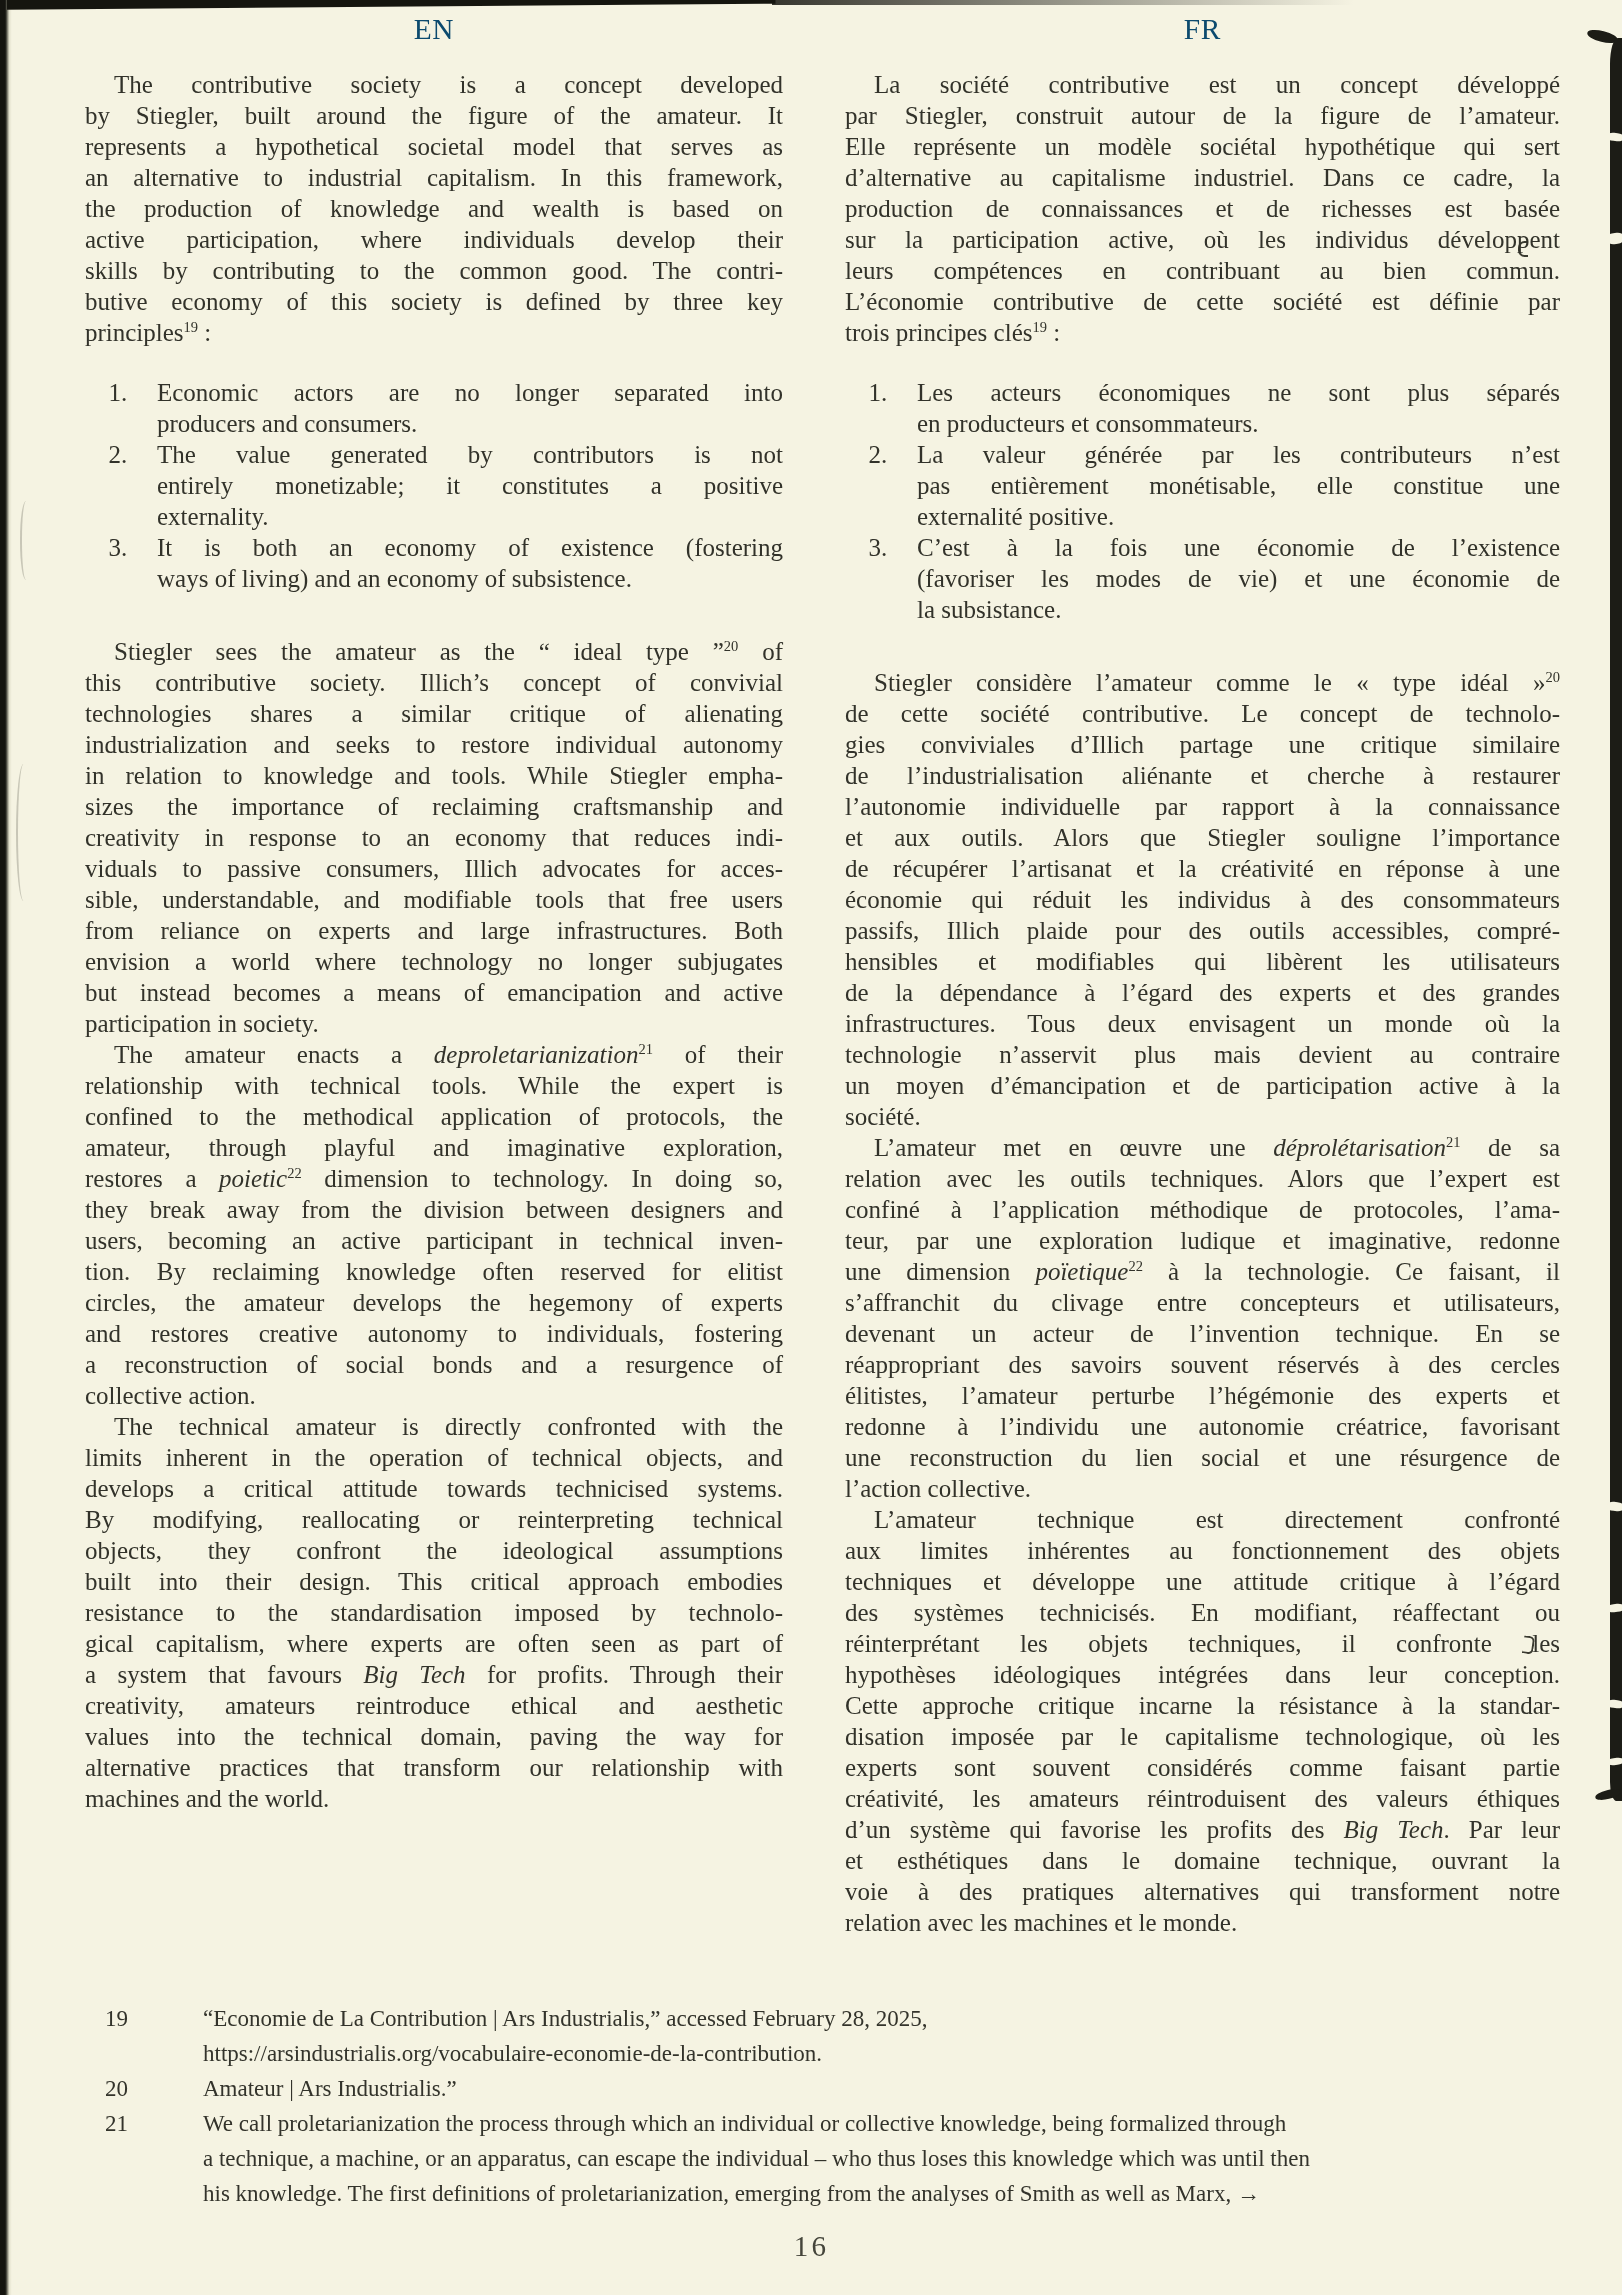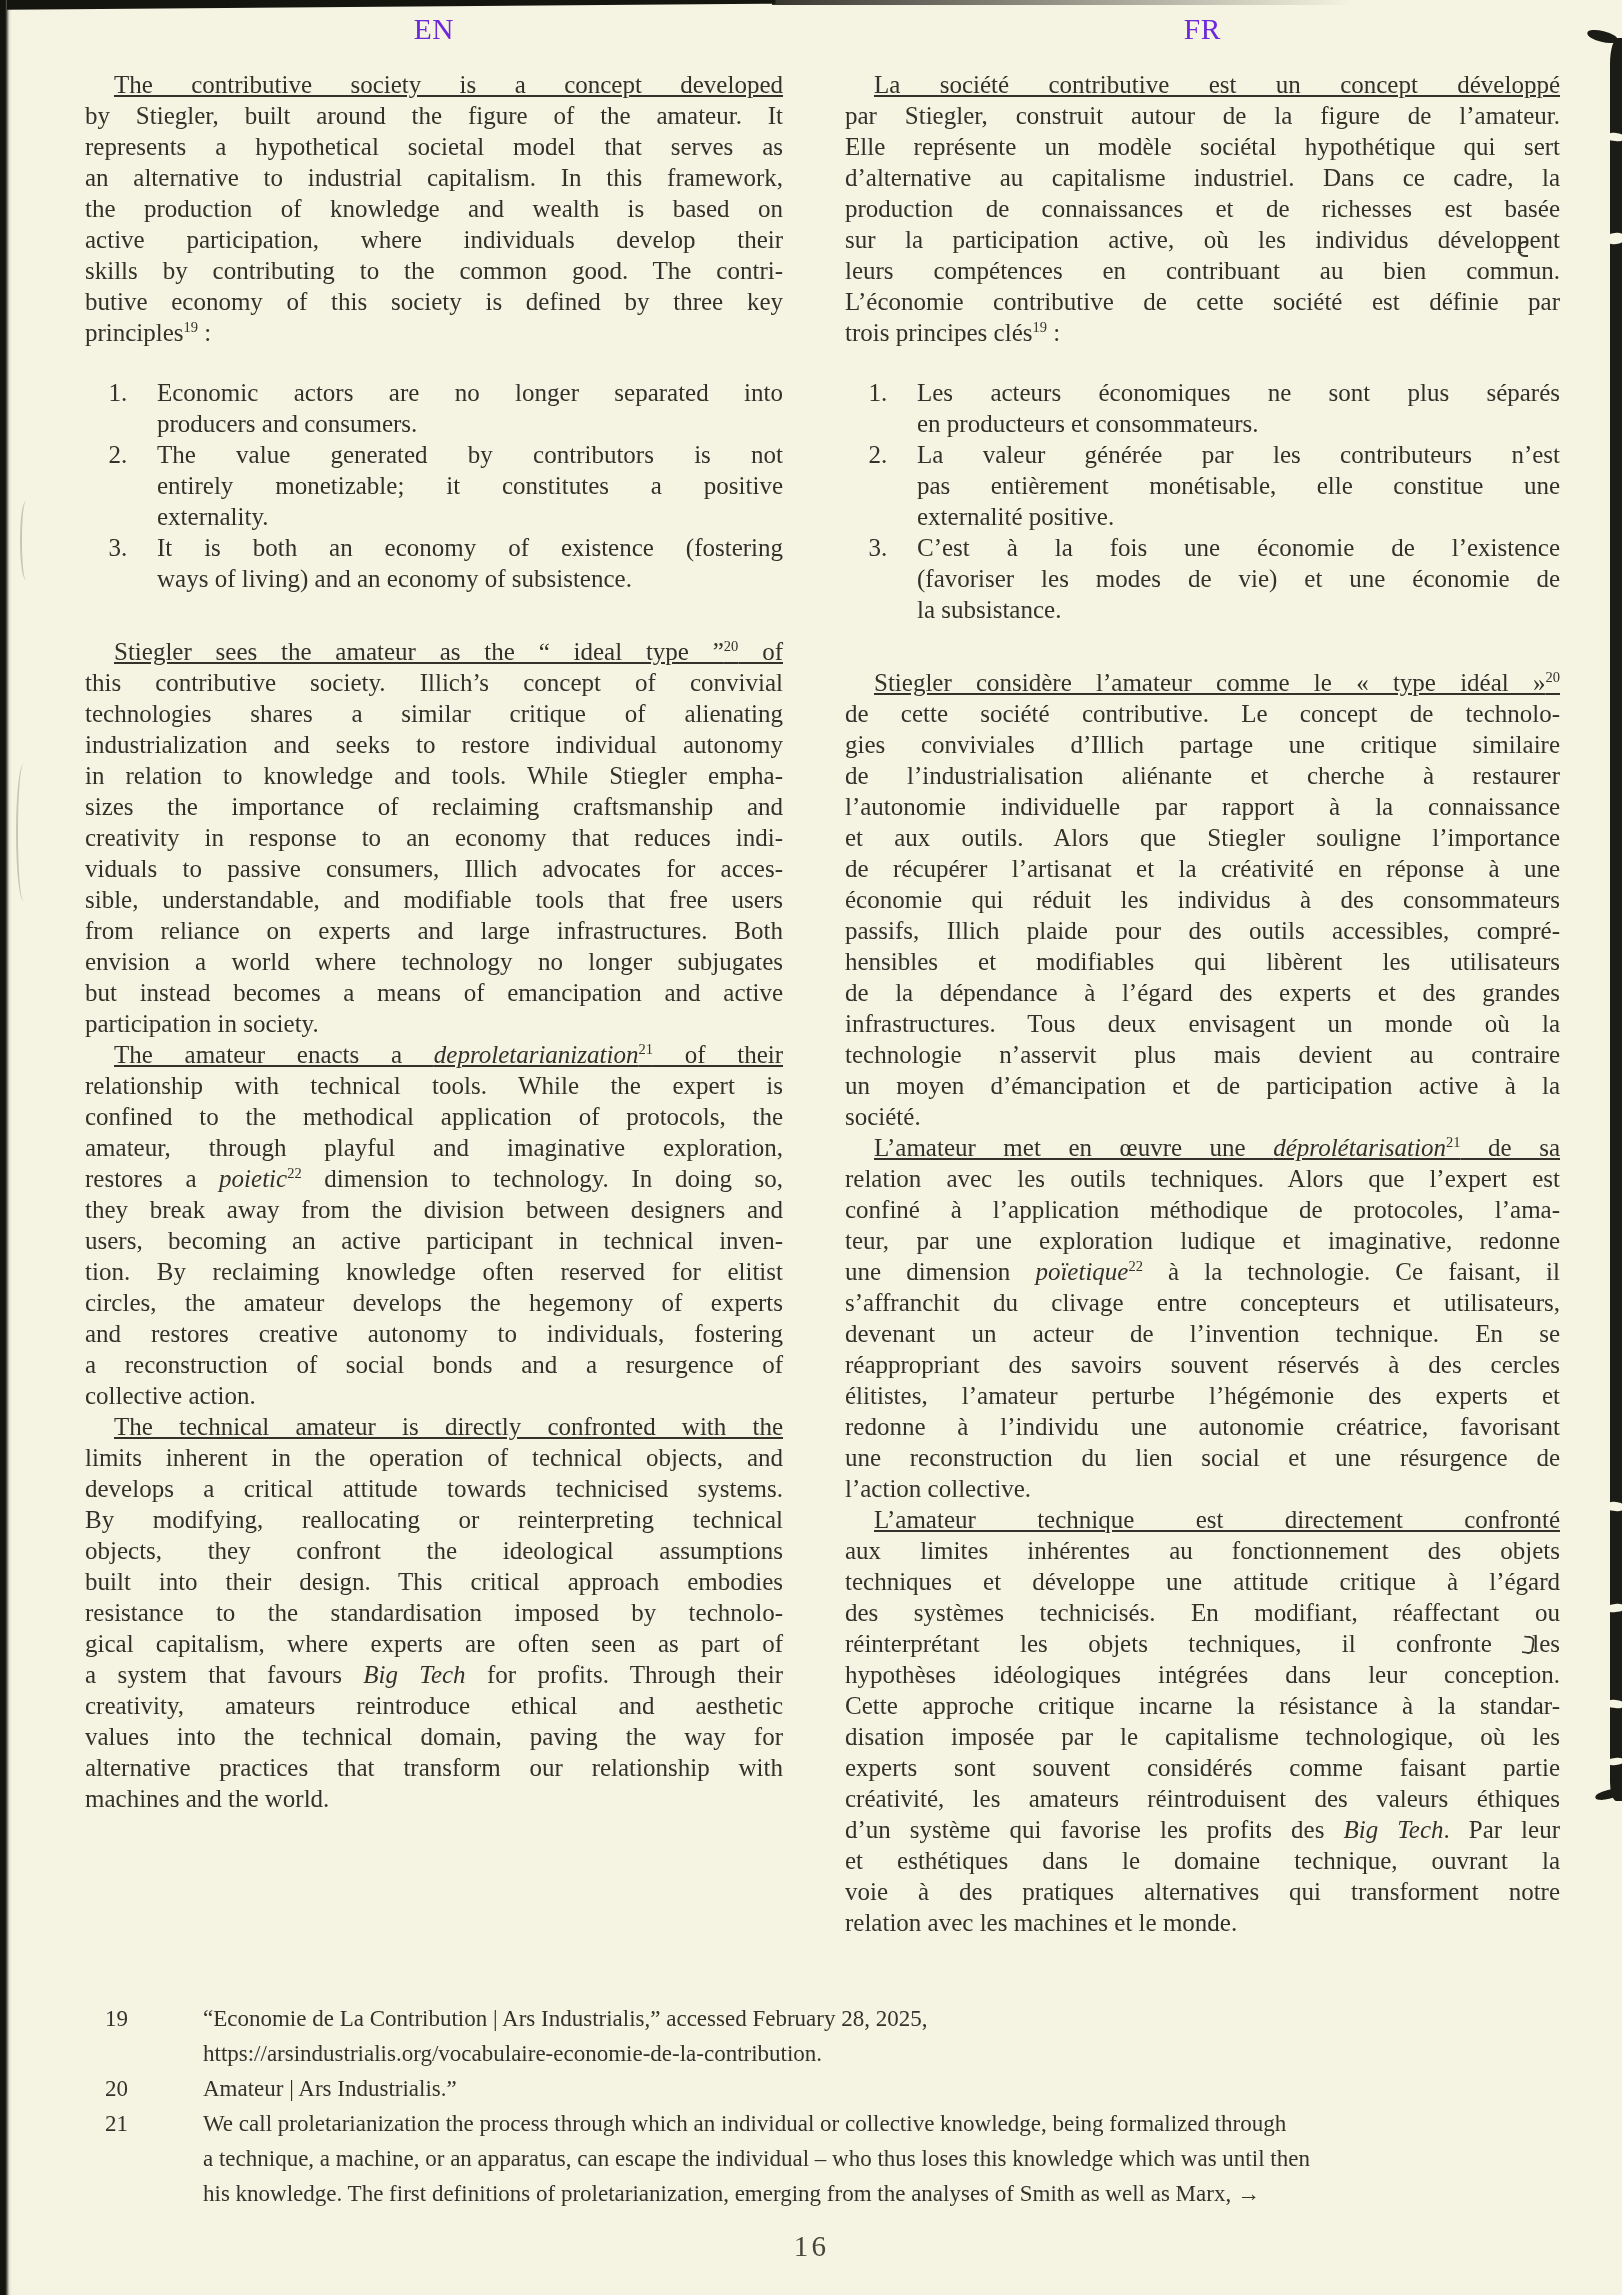--- a/index.html
+++ b/index.html
@@ -33,31 +33,31 @@
   .n6{top:1758px;height:7.2px;transform:rotate(-6deg);}
   .frag{position:absolute;border:2.6px solid #3a3a30;background:transparent;}
   .frag-c{left:1518px;top:241px;width:7.9px;height:11.8px;border-right:none;border-radius:6.5px 0 0 6.5px;}
   .frag-s{left:1523px;top:1636px;width:9.2px;height:14.4px;border-left:none;border-radius:0 5.2px 5.2px 0;transform:rotate(8deg);}
   .smudge{position:absolute;border-left:2.6px solid rgba(96,95,82,.30);border-radius:50%;}
   .sm1{left:19.6px;top:501px;width:10.5px;height:79px;}
   .sm2{left:15.7px;top:764px;width:13px;height:137px;}
 
   
   .col-head{position:absolute;top:13px;font-size:29.4px;line-height:33px;text-align:center;
-    letter-spacing:0.7px;color:#6d28d9;}
+    letter-spacing:0.7px;color:#0c4a6e;}
   .col-head.en{left:85px;width:698px;}
   .col-head.fr{left:845px;width:715px;}
 
   
   .col{position:absolute;top:69px;font-size:25px;line-height:31px;}
   .col.en{left:85px;width:698px;}
   .col.fr{left:845px;width:715px;}
   .line{text-align:justify;text-align-last:justify;}
   .line.last{text-align-last:left;}
-  .para.indent .line:first-child{text-indent:29px;text-decoration:underline;}
+  .para.indent .line:first-child{text-indent:29px;}
   sup{font-size:58%;line-height:0;vertical-align:super;letter-spacing:0;}
   i{font-style:italic;}
   .nlist{margin:29.4px 0 42px 0;}
   .li{position:relative;padding-left:72px;}
   .num{position:absolute;left:23.6px;top:0;}
 
   
   .footnotes{position:absolute;left:105px;top:2001px;width:1427px;font-size:23px;line-height:35px;color:#33332b;}
   .fn-row{display:flex;align-items:flex-start;}
   .fn-num{flex:0 0 98px;}

